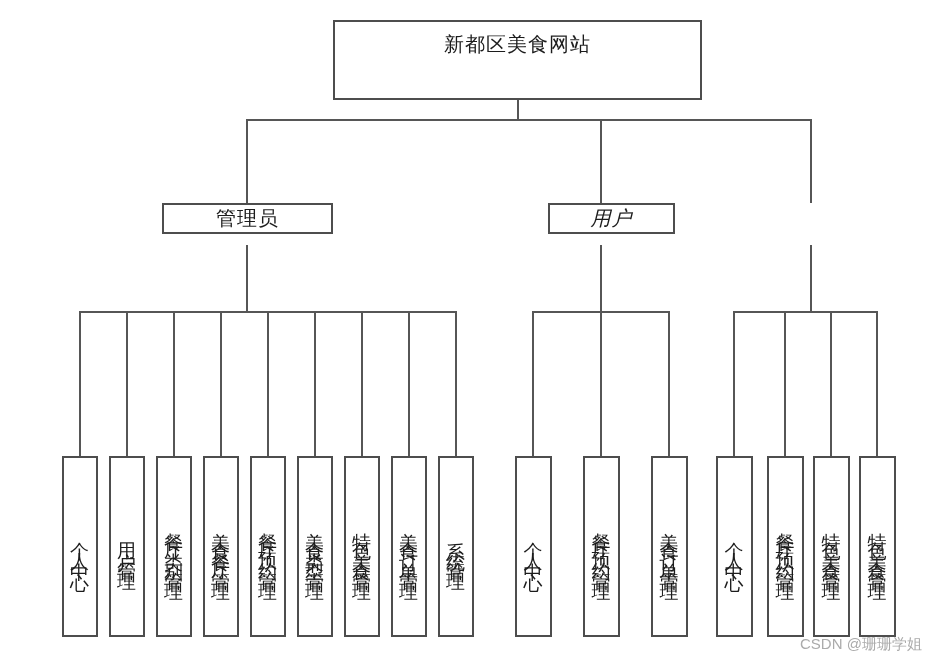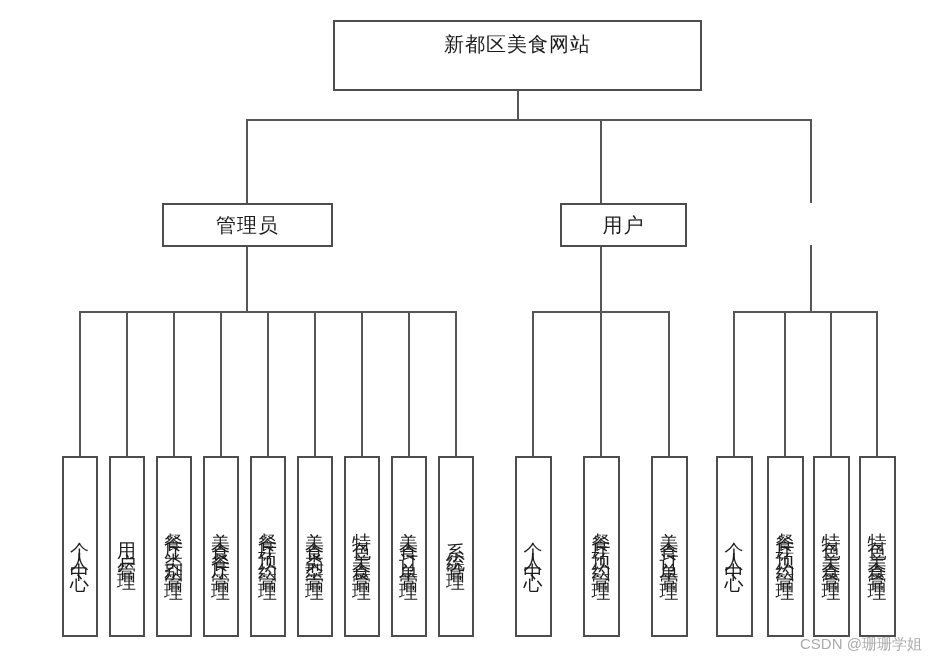--- a/index.html
+++ b/index.html
@@ -29,29 +29,29 @@
     box-sizing: border-box;
     border: 2px solid #4d4d4d;
     background: #ffffff;
     color: #1c1c1c;
     z-index: 1;
     display: flex;
     justify-content: center;
   }
   .root-node {
     left: 333px; top: 20px;
-    width: 369px; height: 71px;
+    width: 369px; height: 80px;
     align-items: flex-start;
     padding-top: 9px;
     font-size: 20px;
     letter-spacing: 1px;
   }
   .branch-node {
     top: 203px;
-    height: 44px;
+    height: 31px;
     align-items: center;
     font-size: 20px;
     letter-spacing: 1px;
   }
   .leaf-node {
     top: 456px;
     height: 181px;
     align-items: center;
     writing-mode: vertical-rl;
     text-orientation: upright;
@@ -102,21 +102,21 @@
   <div class="line vline" style="left:668px; top:311px; height:145px;"></div>
 
   <div class="line vline" style="left:733px; top:311px; height:145px;"></div>
   <div class="line vline" style="left:784px; top:311px; height:145px;"></div>
   <div class="line vline" style="left:830px; top:311px; height:145px;"></div>
   <div class="line vline" style="left:876px; top:311px; height:145px;"></div>
 
   <div class="node root-node">新都区美食网站</div>
 
   <div class="node branch-node" style="left:162px; width:171px;">管理员</div>
-  <div class="node branch-node" style="left:560px; width:127px;">用户</div>
+  <div class="node branch-node" style="left:548px; width:127px;font-style:italic;">用户</div>
 
   <div class="node leaf-node" style="left:62px;  width:36px;">个人中心</div>
   <div class="node leaf-node" style="left:109px; width:36px;">用户管理</div>
   <div class="node leaf-node" style="left:156px; width:36px;">餐厅类别管理</div>
   <div class="node leaf-node" style="left:203px; width:36px;">美食餐厅管理</div>
   <div class="node leaf-node" style="left:250px; width:36px;">餐厅预约管理</div>
   <div class="node leaf-node" style="left:297px; width:36px;">美食类型管理</div>
   <div class="node leaf-node" style="left:344px; width:36px;">特色美食管理</div>
   <div class="node leaf-node" style="left:391px; width:36px;">美食订单管理</div>
   <div class="node leaf-node" style="left:438px; width:36px;">系统管理</div>

